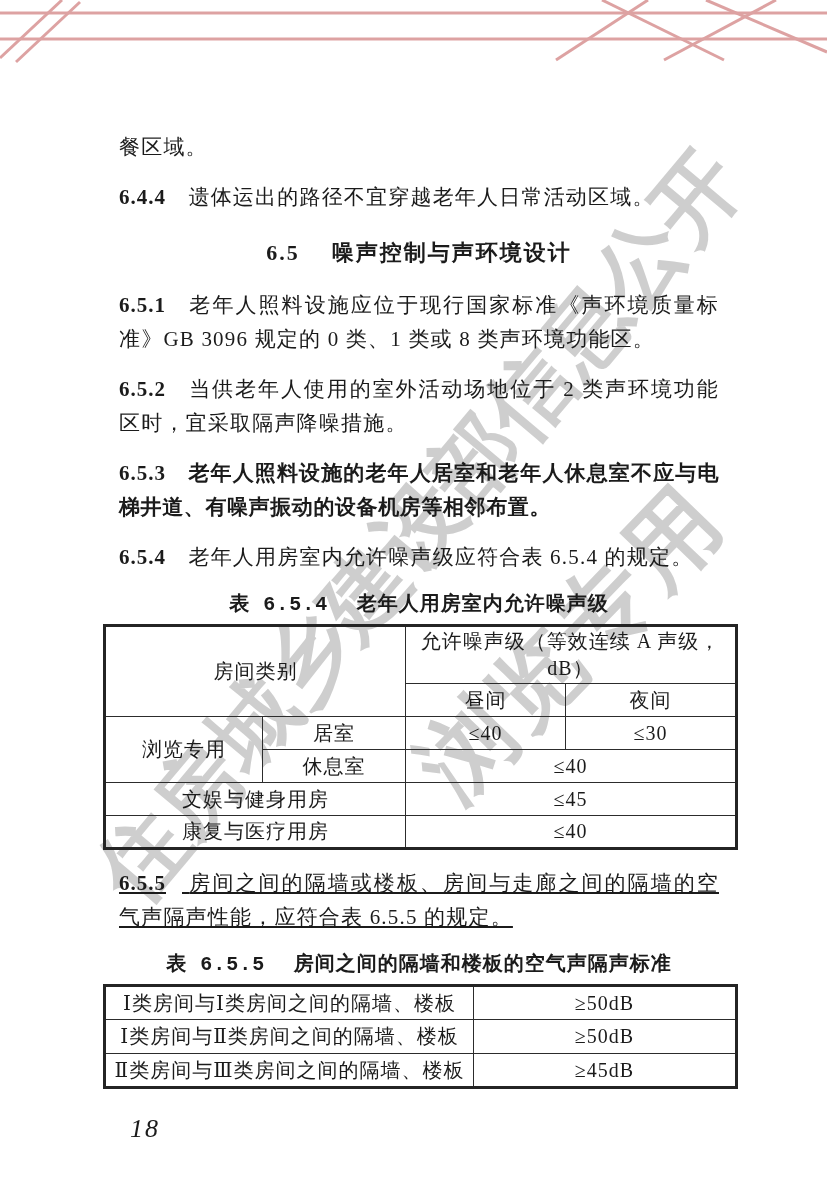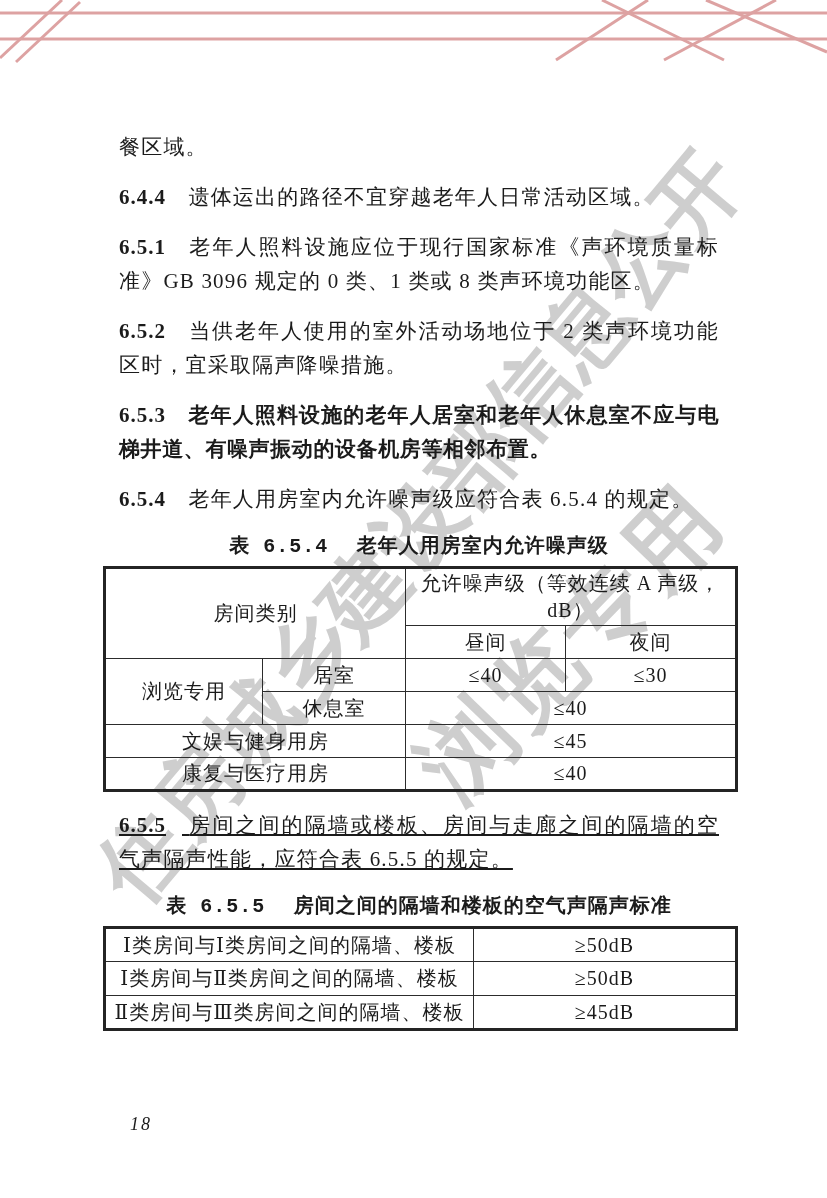--- a/index.html
+++ b/index.html
@@ -47,21 +47,21 @@
     border:1.5px solid #2c2c2c;text-align:center;vertical-align:middle;
     font-size:20px;font-weight:normal;padding:1px 2px;letter-spacing:1px;
     font-family:"Liberation Serif","DejaVu Serif",serif;color:#1b1b1b;
   }
   .t1 tr{height:33px;}
   .t1 tr.hr1{height:35px;}
   .t2 tr{height:34px;}
   .spacer-655{margin-top:26px;text-decoration:underline;}
   .page-number{
     position:absolute;left:120px;top:1114px;z-index:2;
-    font-size:18px;font-style:italic;letter-spacing:2px;padding-left:10px;
+    font-size:26px;font-style:italic;letter-spacing:2px;padding-left:10px;
   }
   sub{font-size:13px;}
   i{font-family:"Liberation Serif","DejaVu Serif",serif;}
 </style>
 </head>
 <body>
 
 <div class="page">
 
   <svg class="red-marks" width="827" height="70" viewBox="0 0 827 70">
@@ -85,20 +85,24 @@
     <p class="body">
       <span>餐区域。</span>
     </p>
 
 
     <p class="body">
       <span class="num">6.4.4</span>
       <span>遗体运出的路径不宜穿越老年人日常活动区域。</span>
     </p>
 
+    <div class="section-heading">
+      <span class="h-num">6.5</span>
+      <span>噪声控制与声环境设计</span>
+    </div>
 
     <p class="body">
       <span class="num">6.5.1</span>
       <span>老年人照料设施应位于现行国家标准《声环境质量标准》GB 3096 规定的 0 类、1 类或 8 类声环境功能区。</span>
     </p>
 
     <p class="body">
       <span class="num">6.5.2</span>
       <span>当供老年人使用的室外活动场地位于 2 类声环境功能区时，宜采取隔声降噪措施。</span>
     </p>

